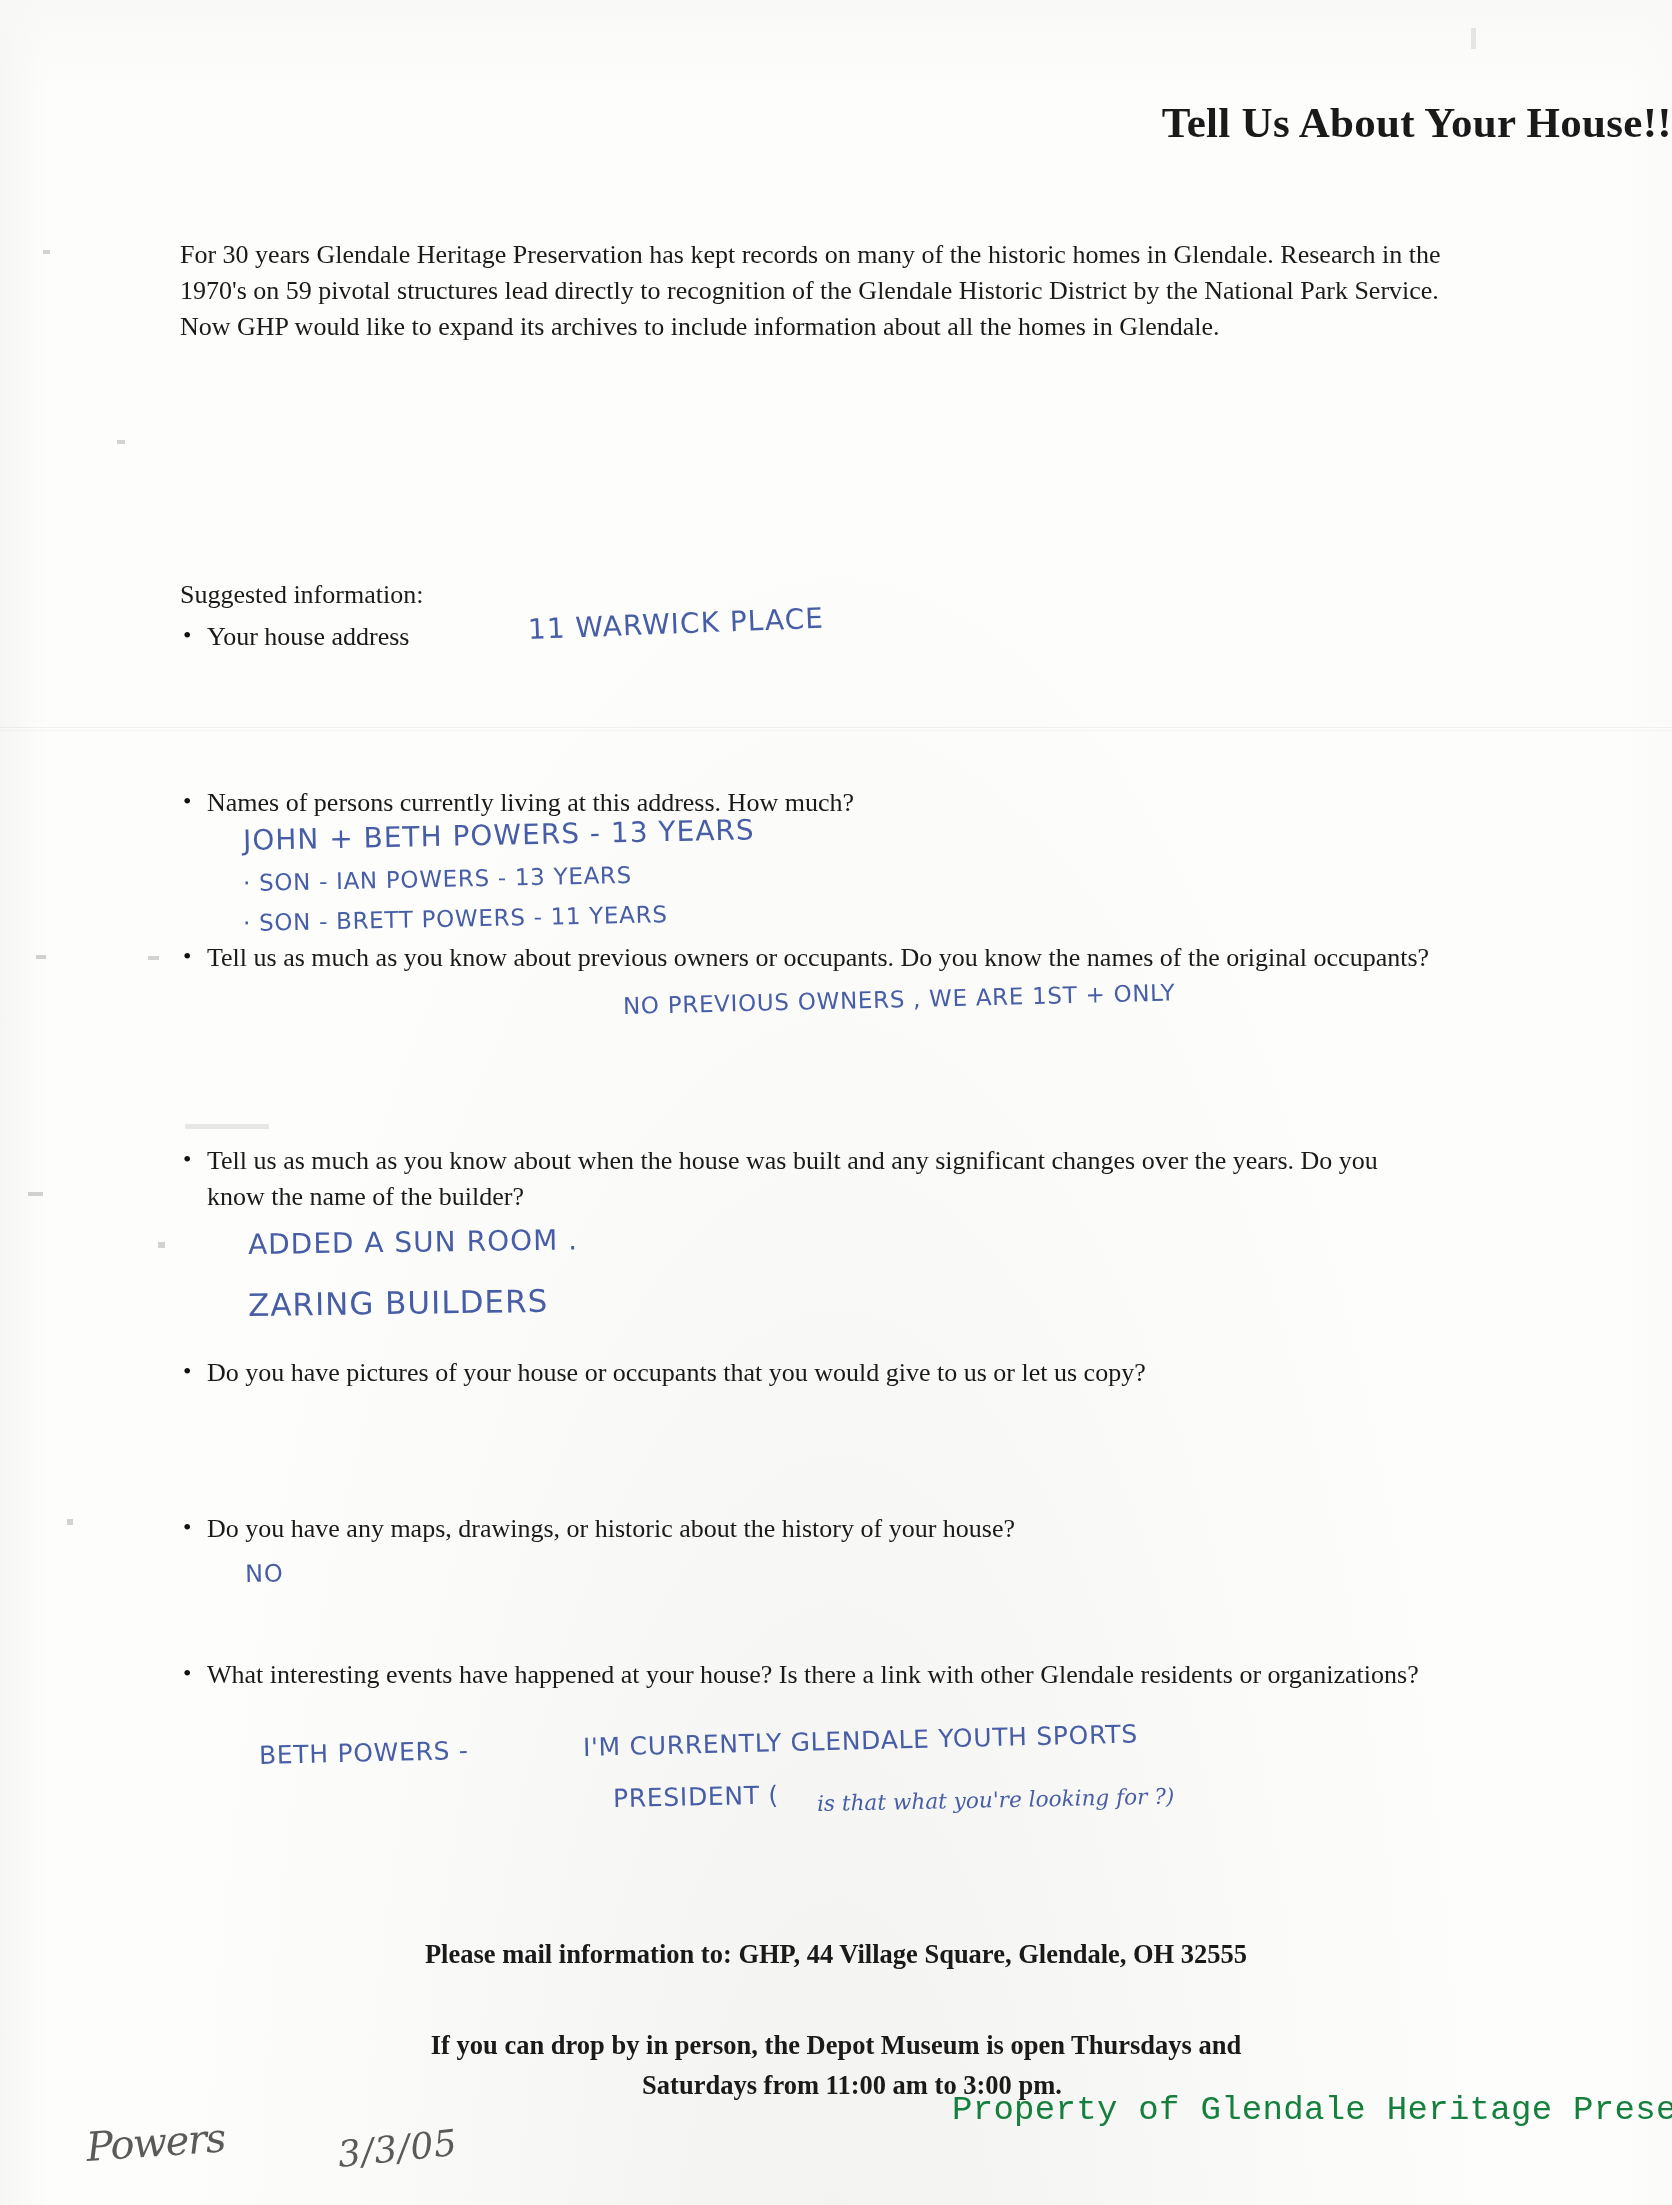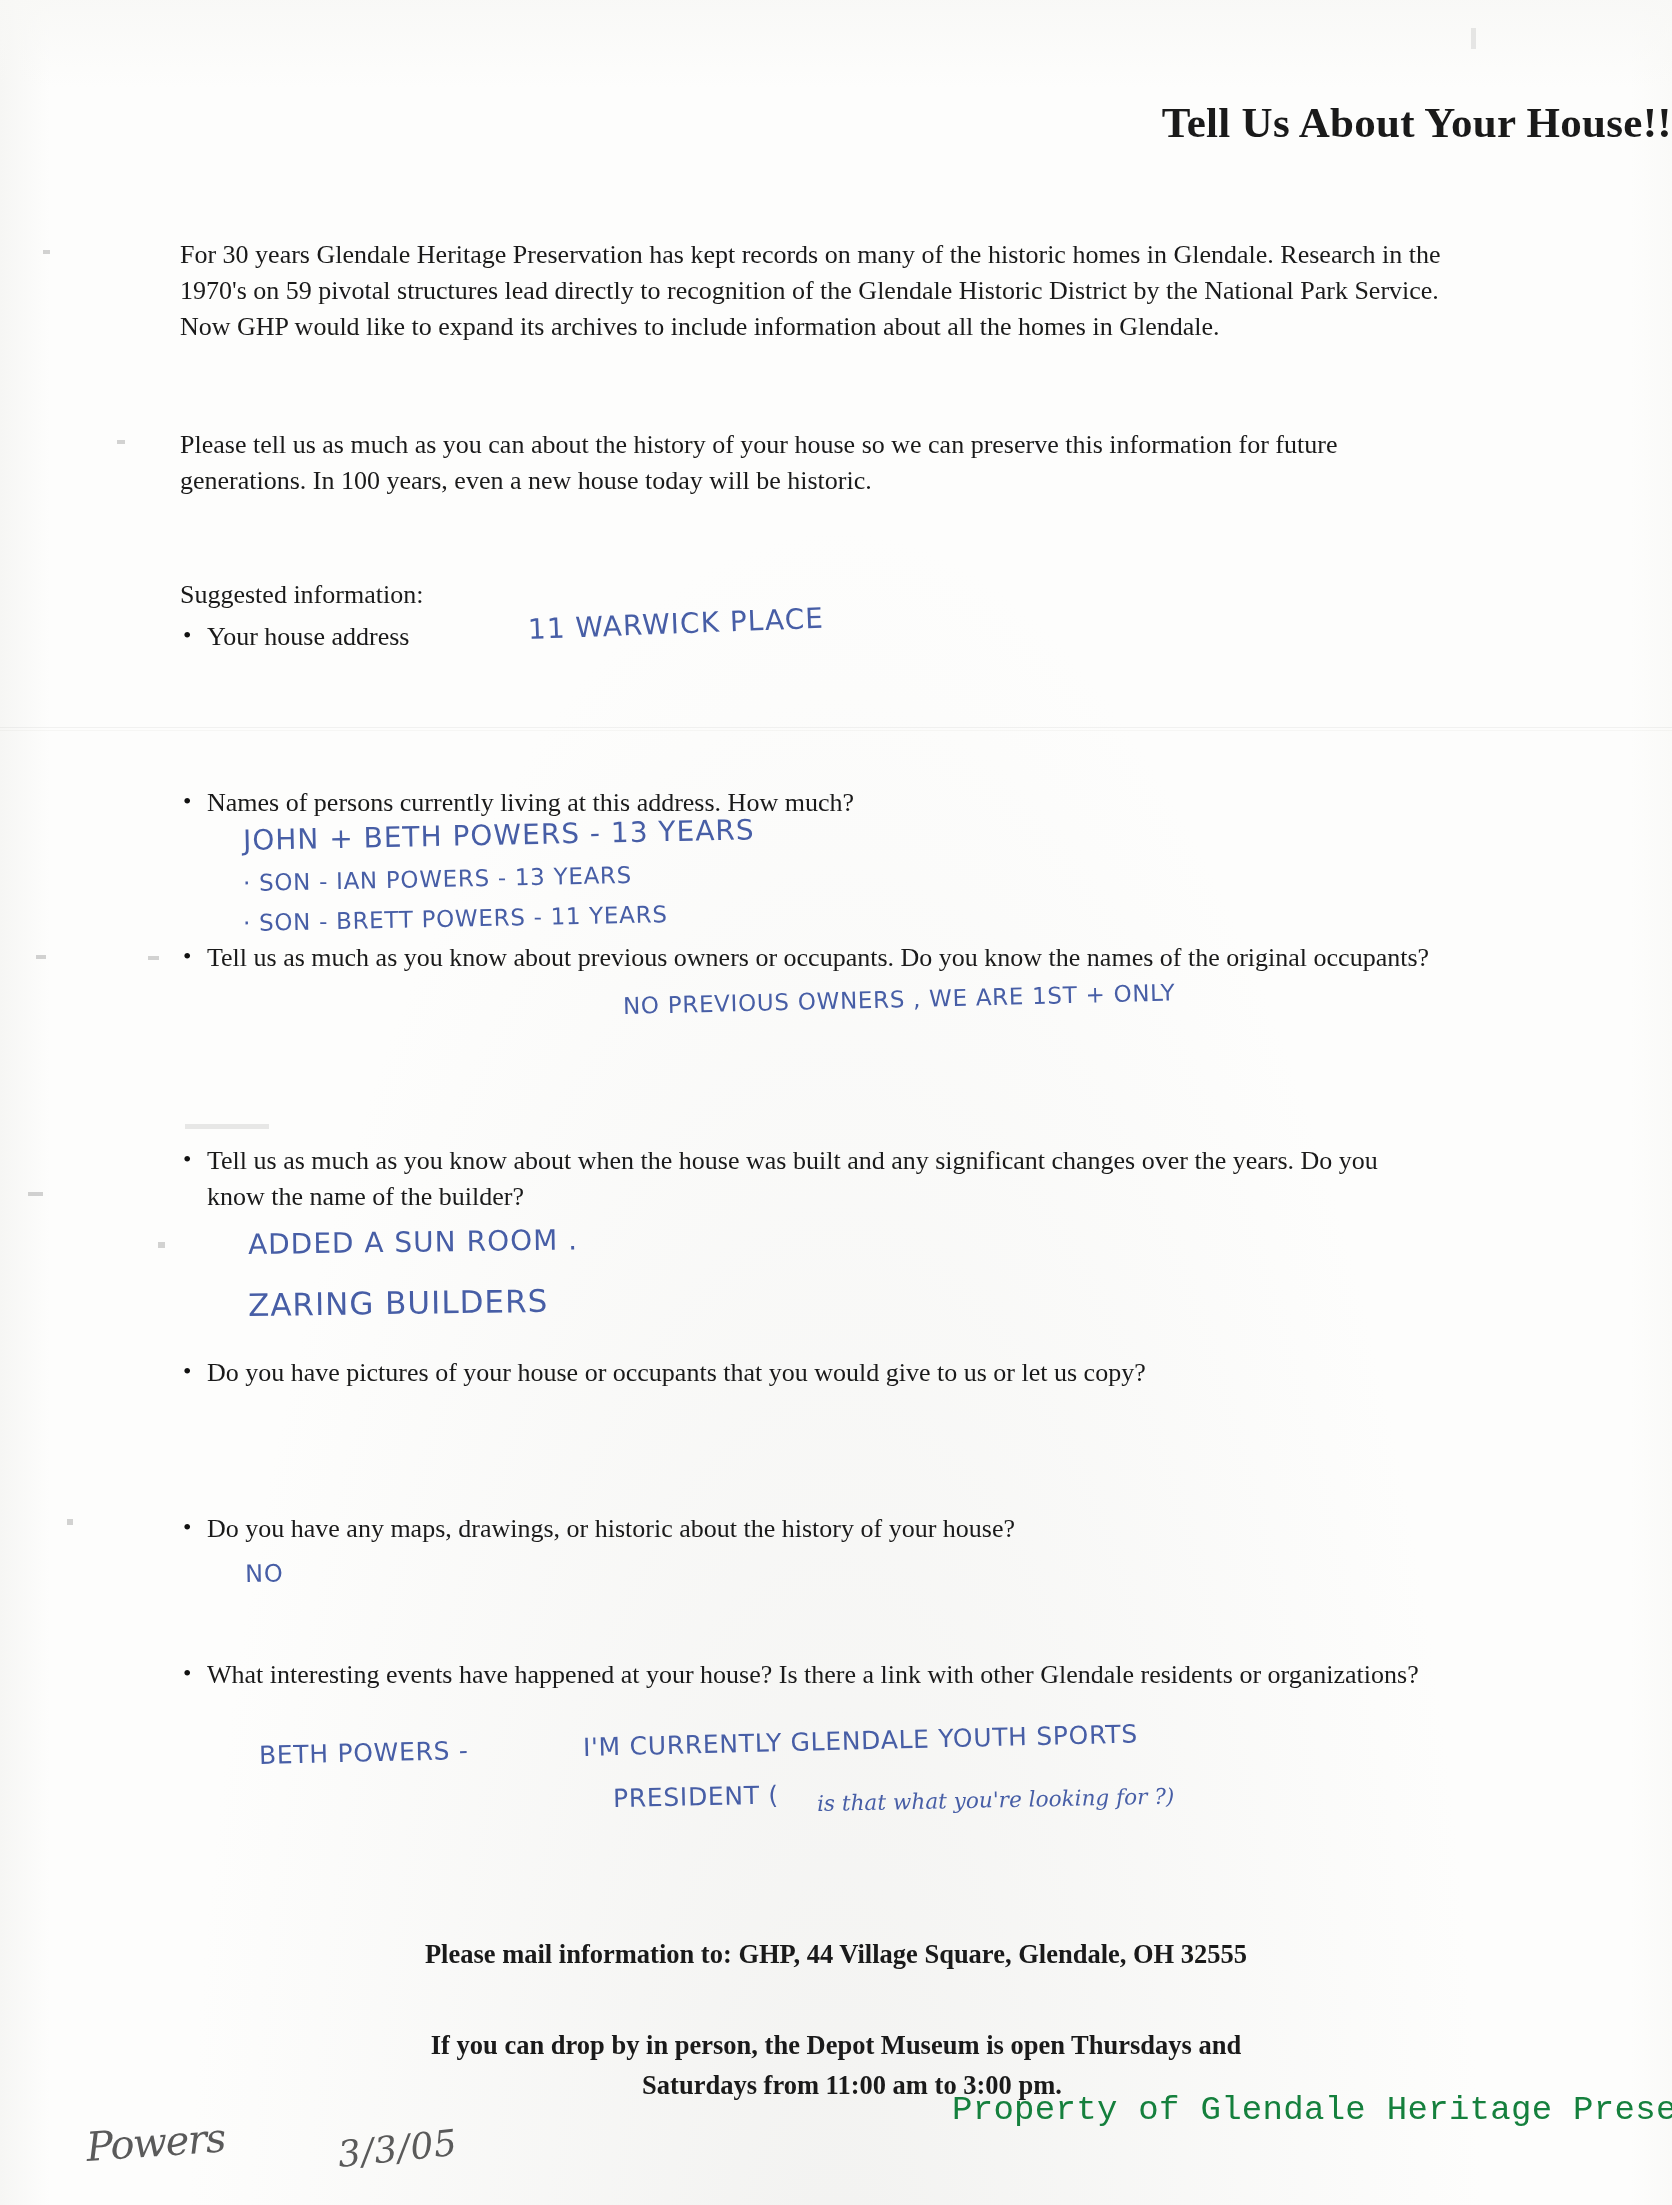--- a/index.html
+++ b/index.html
@@ -150,21 +150,20 @@
   <div class="speck" style="left:28px;  top:1192px; width:15.3px; height:3.5px;"></div>
   <div class="speck" style="left:158px; top:1242px; width:7px; height:6.3px;"></div>
   <div class="speck" style="left:185px; top:1124px; width:84px; height:4.9px; opacity:.5;"></div>
   <div class="speck" style="left:1471px;top:28px;   width:4.9px;  height:21px; opacity:.5;"></div>
   <div class="speck" style="left:67px;  top:1519px; width:6.3px;  height:6.3px;"></div>
 
   <div class="doc-title">Tell Us About Your House!!</div>
 
   <div class="para" style="left:180px; top:237px; width:1296px;">For 30 years Glendale Heritage Preservation has kept records on many of the historic homes in Glendale.  Research in the 1970's on 59 pivotal structures lead directly to recognition of the Glendale Historic District by the National Park Service.  Now GHP would like to expand its archives to include information about all the homes in Glendale.</div>
 
-  <div class="para" style="left:180px; top:427px; width:1248px;">Please tell us as much as you can about the history of your house so we can preserve this information for future generations.  In 100 years, even a new house today will be historic.</div>
 
   <div class="para" style="left:180px; top:577px; width:627px;">Suggested information:</div>
 
   <div class="bullet-row" style="left:183px; top:619px; width:558px;">
     <span class="bullet-dot">•</span>
     <span class="bullet-text">Your house address</span>
   </div>
   <div class="hand" style="left:528px; top:613px; transform:rotate(-2.2deg);">11 WARWICK PLACE</div>
 
   <div class="bullet-row" style="left:183px; top:785px; width:976px;">

